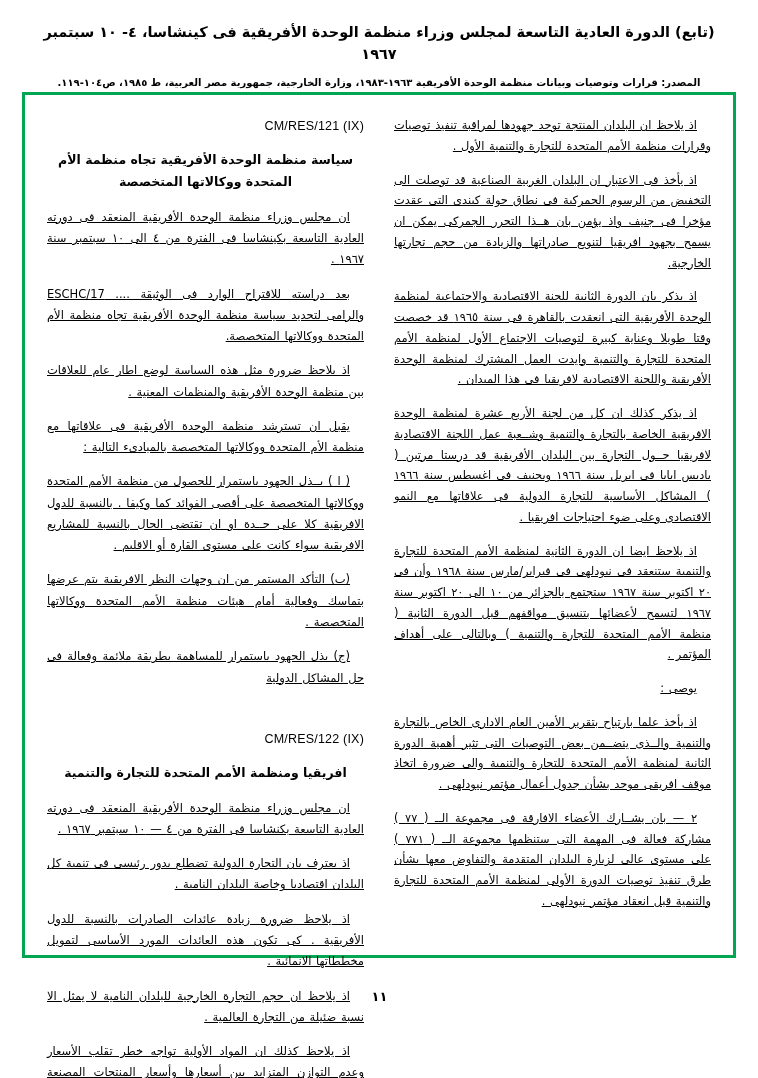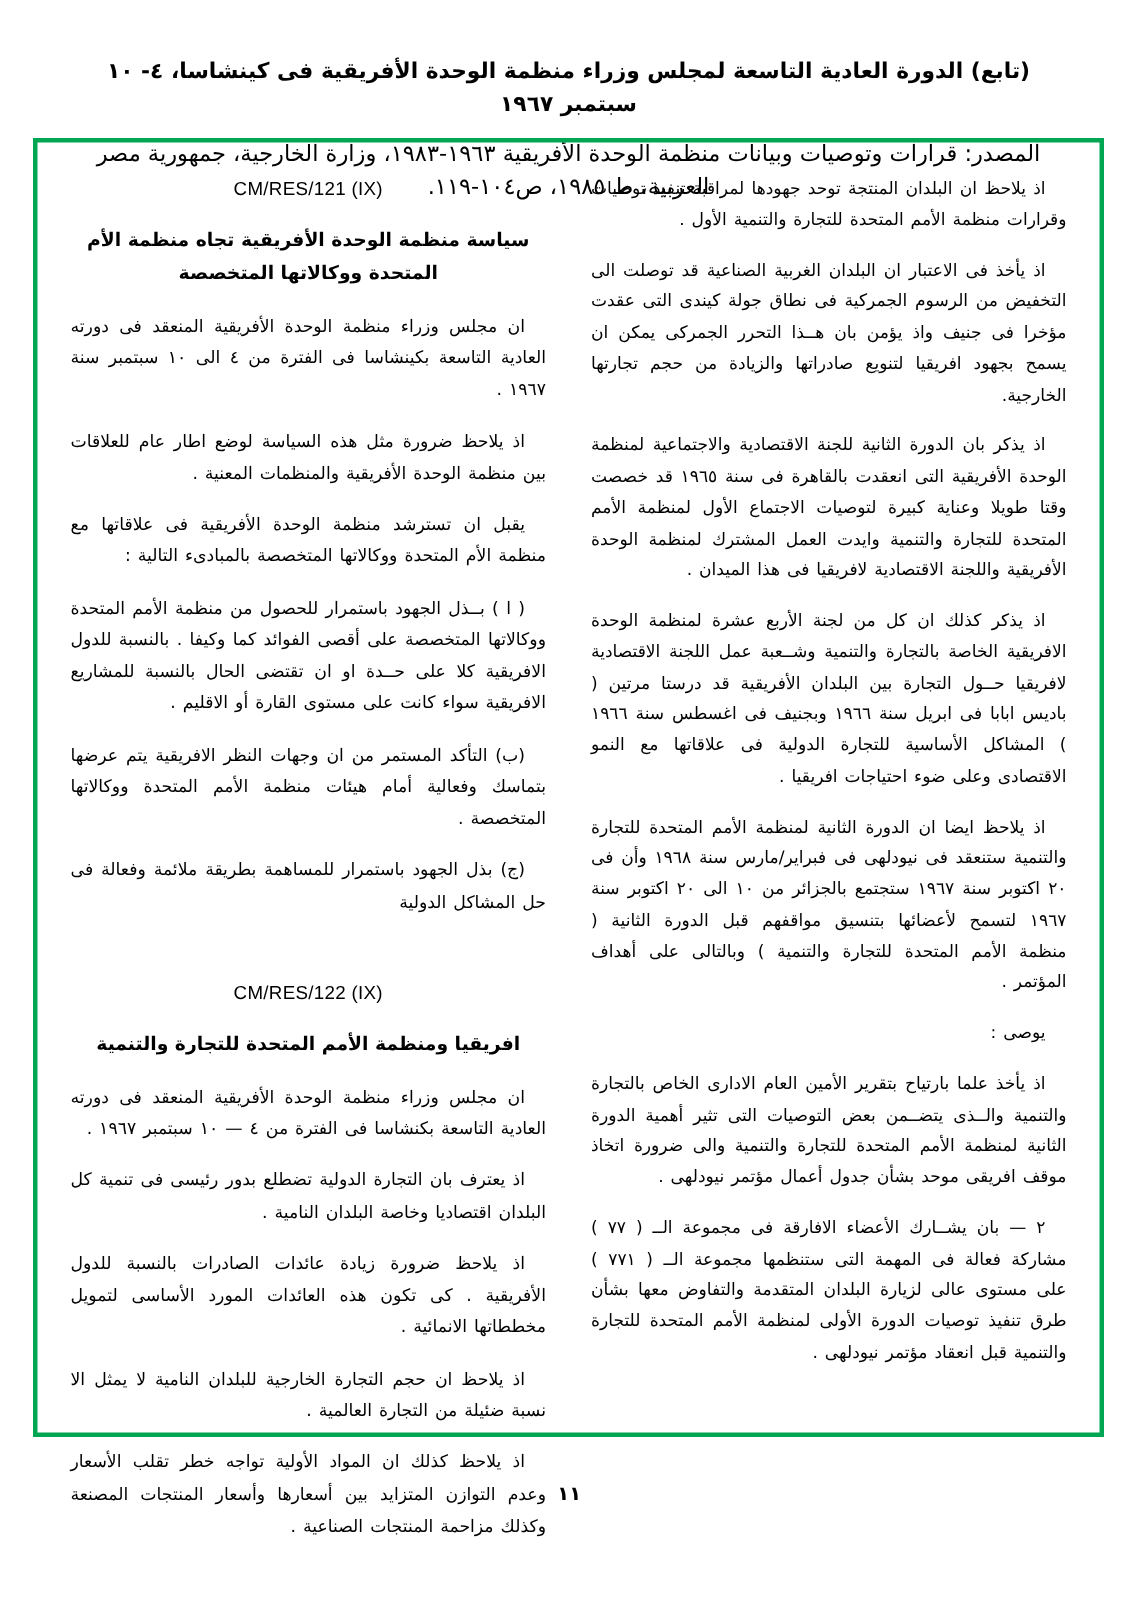--- a/index.html
+++ b/index.html
@@ -13,35 +13,35 @@
     font-family: "DejaVu Sans", "Liberation Sans", sans-serif;
     color: #000000;
     position: relative;
     overflow: hidden;
   }
   .page {
     position: relative;
     width: 758px;
     height: 1026px;
     box-sizing: border-box;
-    padding: 16px;
+    padding: 0;
   }
   .header {
     text-align: center;
     padding: 22px 34px 0 34px;
   }
   .header-title {
     font-size: 14.5px;
     font-weight: bold;
     line-height: 1.5;
     letter-spacing: 0px;
   }
   .header-source {
-    font-size: 15px;
-    font-weight: normal;
+    font-size: 10px;
+    font-weight: bold;
     margin-top: 9px;
     line-height: 1.5;
   }
   .frame {
     position: absolute;
     top: 92px;
     right: 22px;
     left: 22px;
     bottom: 68px;
     border: 3px solid #00a651;
@@ -57,38 +57,39 @@
     gap: 30px;
   }
   .col {
     flex: 1 1 0;
     min-width: 0;
   }
   .res-id {
     font-family: "Liberation Sans", sans-serif;
     font-size: 12.5px;
     direction: ltr;
-    text-align: center;
+    text-align: right;
     margin: 4px 0 16px 0;
     letter-spacing: 0.2px;
   }
   .res-title {
     font-size: 12.5px;
     font-weight: bold;
     text-align: center;
     line-height: 1.75;
     margin-bottom: 14px;
   }
   p.para {
     font-size: 11.5px;
     line-height: 1.85;
     text-align: justify;
     margin: 0 0 13px 0;
     text-indent: 0;
     word-spacing: 1px;
+    text-decoration: underline;
   }
   p.para.indent {
     text-indent: 14px;
   }
   .col-left p.para {
     font-size: 11.4px;
     line-height: 1.82;
   }
   .spacer-lg { height: 26px; }
   .page-number {
@@ -122,20 +123,21 @@
         <p class="para indent">اذ يلاحظ ايضا ان الدورة الثانية لمنظمة الأمم المتحدة للتجارة والتنمية ستنعقد فى نيودلهى فى فبراير/مارس سنة ١٩٦٨ وأن فى ٢٠ اكتوبر سنة ١٩٦٧ ستجتمع بالجزائر من ١٠ الى ٢٠ اكتوبر سنة ١٩٦٧ لتسمح لأعضائها بتنسيق مواقفهم قبل الدورة الثانية ( منظمة الأمم المتحدة للتجارة والتنمية ) وبالتالى على أهداف المؤتمر .</p>
         <p class="para indent">يوصى :</p>
         <p class="para indent">اذ يأخذ علما بارتياح بتقرير الأمين العام الادارى الخاص بالتجارة والتنمية والــذى يتضــمن بعض التوصيات التى تثير أهمية الدورة الثانية لمنظمة الأمم المتحدة للتجارة والتنمية والى ضرورة اتخاذ موقف افريقى موحد بشأن جدول أعمال مؤتمر نيودلهى .</p>
         <p class="para indent">٢ — بان يشــارك الأعضاء الافارقة فى مجموعة الــ ( ٧٧ ) مشاركة فعالة فى المهمة التى ستنظمها مجموعة الــ ( ٧٧١ ) على مستوى عالى لزيارة البلدان المتقدمة والتفاوض معها بشأن طرق تنفيذ توصيات الدورة الأولى لمنظمة الأمم المتحدة للتجارة والتنمية قبل انعقاد مؤتمر نيودلهى .</p>
       </div>
 
       <div class="col col-right">
         <div class="res-id">CM/RES/121  (IX)</div>
         <div class="res-title">سياسة منظمة الوحدة الأفريقية تجاه منظمة الأم المتحدة ووكالاتها المتخصصة</div>
         <p class="para indent">ان مجلس وزراء منظمة الوحدة الأفريقية المنعقد فى دورته العادية التاسعة بكينشاسا فى الفترة من ٤ الى ١٠ سبتمبر سنة ١٩٦٧ .</p>
+        <p class="para indent">بعد دراسته للاقتراح الوارد فى الوثيقة .... ESCHC/17 والرامى لتحديد سياسة منظمة الوحدة الأفريقية تجاه منظمة الأم المتحدة ووكالاتها المتخصصة.</p>
         <p class="para indent">اذ يلاحظ ضرورة مثل هذه السياسة لوضع اطار عام للعلاقات بين منظمة الوحدة الأفريقية والمنظمات المعنية .</p>
         <p class="para indent">يقبل ان تسترشد منظمة الوحدة الأفريقية فى علاقاتها مع منظمة الأم المتحدة ووكالاتها المتخصصة بالمبادىء التالية :</p>
         <p class="para indent">( ا ) بــذل الجهود باستمرار للحصول من منظمة الأمم المتحدة ووكالاتها المتخصصة على أقصى الفوائد كما وكيفا . بالنسبة للدول الافريقية كلا على حــدة او ان تقتضى الحال بالنسبة للمشاريع الافريقية سواء كانت على مستوى القارة أو الاقليم .</p>
         <p class="para indent">(ب) التأكد المستمر من ان وجهات النظر الافريقية يتم عرضها بتماسك وفعالية أمام هيئات منظمة الأمم المتحدة ووكالاتها المتخصصة .</p>
         <p class="para indent">(ج) بذل الجهود باستمرار للمساهمة بطريقة ملائمة وفعالة فى حل المشاكل الدولية</p>
 
         <div class="spacer-lg"></div>
 
         <div class="res-id">CM/RES/122  (IX)</div>
         <div class="res-title">افريقيا ومنظمة الأمم المتحدة للتجارة والتنمية</div>

